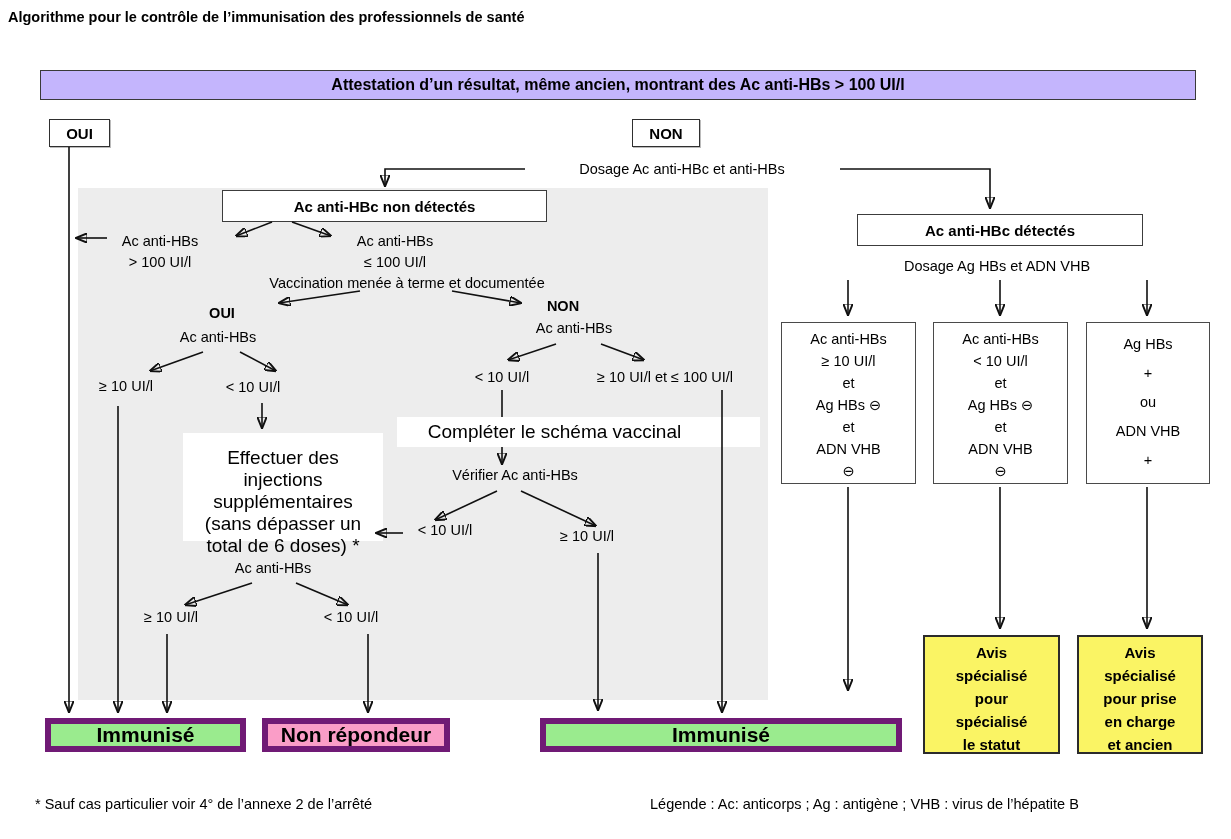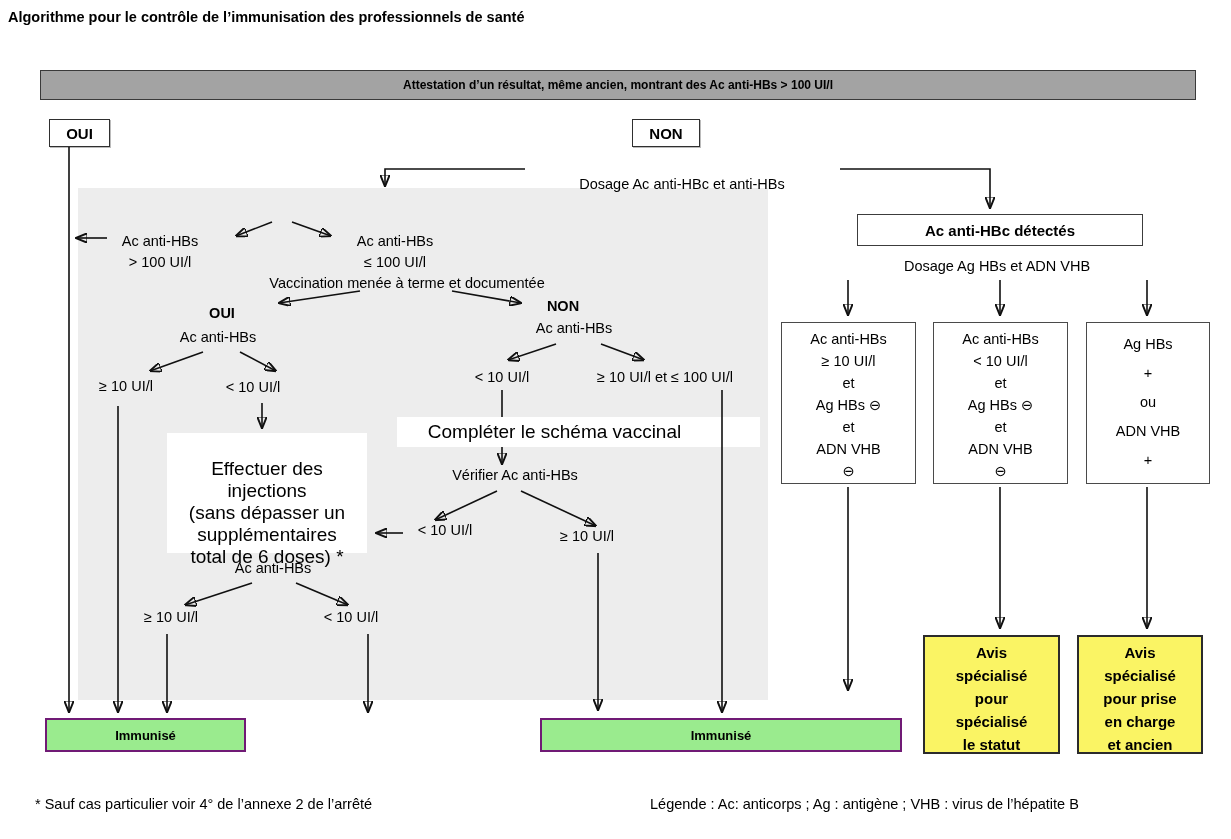--- a/index.html
+++ b/index.html
@@ -2,45 +2,45 @@
 <html lang="fr"><head>
 <meta charset="utf-8">
 <style>
   html,body{margin:0;padding:0;background:#fff;}
   .stage{
     position:relative;width:1231px;height:839px;background:#ffffff;
     font-family:"Liberation Sans","DejaVu Sans",sans-serif;color:#000;overflow:hidden;
   }
   .title{position:absolute;left:8px;top:9px;font-size:14.5px;font-weight:bold;white-space:nowrap;}
   .banner{
-    position:absolute;left:40px;top:70px;width:1156px;height:30px;background:#a3a3a3;
+    position:absolute;left:40px;top:70px;width:1156px;height:30px;background:#c4b5fd;
     border:1.5px solid #3a3a3a;box-sizing:border-box;display:flex;align-items:center;justify-content:center;
-    font-weight:bold;font-size:12px;
+    font-weight:bold;font-size:16px;
   }
   .obox{
     position:absolute;background:#fff;border:1.5px solid #2f2f2f;box-sizing:border-box;
     display:flex;align-items:center;justify-content:center;font-weight:bold;font-size:15px;
     box-shadow:1px 1px 0 #bbb;
   }
   .panel{position:absolute;left:78px;top:188px;width:690px;height:512px;background:#ededed;}
   .hbox{
     position:absolute;background:#fff;border:1.5px solid #3c3c3c;box-sizing:border-box;
     display:flex;align-items:center;justify-content:center;font-weight:bold;font-size:15px;
   }
   .wbox{position:absolute;background:#fff;box-sizing:border-box;text-align:center;font-size:19px;line-height:22px;}
   .lbl{position:absolute;transform:translateX(-50%);text-align:center;font-size:14.5px;line-height:21px;white-space:nowrap;}
   .lbl.b{font-weight:bold;}
   .vbox{
     position:absolute;background:#fff;border:1.5px solid #4a4a4a;box-sizing:border-box;
     text-align:center;font-size:14.5px;line-height:22px;padding-top:5px;
   }
   .vbox.spread{display:flex;flex-direction:column;justify-content:space-between;padding:10px 0 12px 0;}
   .out{
-    position:absolute;border:2px solid #701a75;box-sizing:border-box;display:flex;align-items:center;
-    justify-content:center;font-weight:bold;font-size:13px;
+    position:absolute;border:6px solid #701a75;box-sizing:border-box;display:flex;align-items:center;
+    justify-content:center;font-weight:bold;font-size:21px;
   }
   .avis{
     position:absolute;border:2px solid #2b2b2b;box-sizing:border-box;background:#faf464;
     text-align:center;font-weight:bold;font-size:15px;line-height:23px;padding-top:4px;
   }
   .foot{position:absolute;font-size:14.5px;white-space:nowrap;}
   .u{text-align:right;}
   svg.wires{position:absolute;left:0;top:0;pointer-events:none;}
   svg.wires path{fill:none;stroke:#101010;stroke-width:1.6;}
 </style>
@@ -53,44 +53,45 @@
 
   <div class="banner">
     <span>Attestation d’un résultat, même ancien, montrant des Ac anti-HBs &gt; 100 UI/l</span>
   </div>
 
   <div class="obox" style="left:49px;top:119px;width:61px;height:28px">OUI</div>
   <div class="obox" style="left:632px;top:119px;width:68px;height:28px">NON</div>
 
   <div class="panel"></div>
 
-  <div class="lbl" style="left:682px;top:174px">Dosage Ac anti-HBc et anti-HBs</div>
-
+  <div class="lbl" style="left:682px;top:159px">Dosage Ac anti-HBc et anti-HBs</div>
+
+  <div class="hbox" style="left:222px;top:190px;width:325px;height:32px">Ac anti-HBc non détectés</div>
 
   <div class="lbl" style="left:160px;top:231px">
     <div>Ac anti-HBs</div>
     <div>&gt; 100 UI/l</div>
   </div>
   <div class="lbl" style="left:395px;top:231px">
     <div>Ac anti-HBs</div>
     <div>≤ 100 UI/l</div>
   </div>
 
   <div class="lbl" style="left:407px;top:273px">Vaccination menée à terme et documentée</div>
 
   <div class="lbl b" style="left:222px;top:303px">OUI</div>
   <div class="lbl" style="left:218px;top:327px">Ac anti-HBs</div>
   <div class="lbl" style="left:126px;top:376px">≥ 10 UI/l</div>
   <div class="lbl" style="left:253px;top:377px">&lt; 10 UI/l</div>
 
-  <div class="wbox" style="left:167px;top:433px;width:200px;height:120px;padding-top:25px">
+  <div class="wbox" style="left:183px;top:433px;width:200px;height:108px;padding-top:14px">
     <div>Effectuer des</div>
     <div>injections</div>
+    <div>supplémentaires</div>
     <div>(sans dépasser un</div>
-    <div>supplémentaires</div>
     <div><span class="u">total</span><span> de 6 doses) *</span></div>
   </div>
 
   <div class="lbl" style="left:273px;top:558px">Ac anti-HBs</div>
   <div class="lbl" style="left:171px;top:607px">≥ 10 UI/l</div>
   <div class="lbl" style="left:351px;top:607px">&lt; 10 UI/l</div>
 
   <div class="lbl b" style="left:563px;top:296px">NON</div>
   <div class="lbl" style="left:574px;top:318px">Ac anti-HBs</div>
   <div class="lbl" style="left:502px;top:367px">&lt; 10 UI/l</div>
@@ -125,20 +126,21 @@
   </div>
   <div class="vbox spread" style="left:1086px;top:322px;width:124px;height:162px">
     <div>Ag HBs</div>
     <div>+</div>
     <div>ou</div>
     <div>ADN VHB</div>
     <div>+</div>
   </div>
 
   <div class="out" style="left:45px;top:718px;width:201px;height:34px;background:#9aeb8e">Immunisé</div>
+  <div class="out" style="left:262px;top:718px;width:188px;height:34px;background:#fa9dc7">Non répondeur</div>
   <div class="out" style="left:540px;top:718px;width:362px;height:34px;background:#9aeb8e">Immunisé</div>
 
   <div class="avis" style="left:923px;top:635px;width:137px;height:119px">
     <div>Avis</div>
     <div>spécialisé</div>
     <div>pour</div>
     <div>spécialisé</div>
     <div>le statut</div>
   </div>
   <div class="avis" style="left:1077px;top:635px;width:126px;height:119px">

